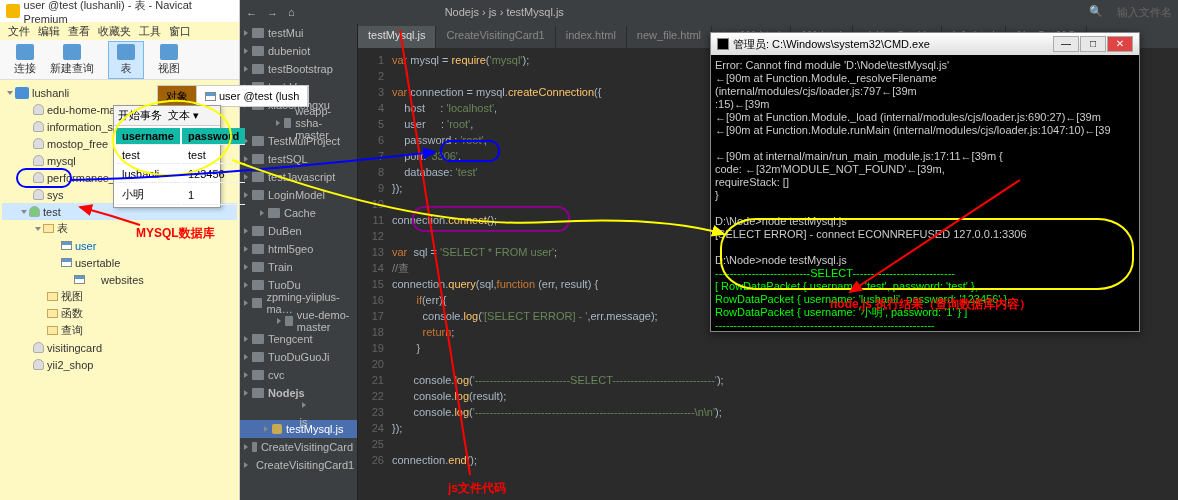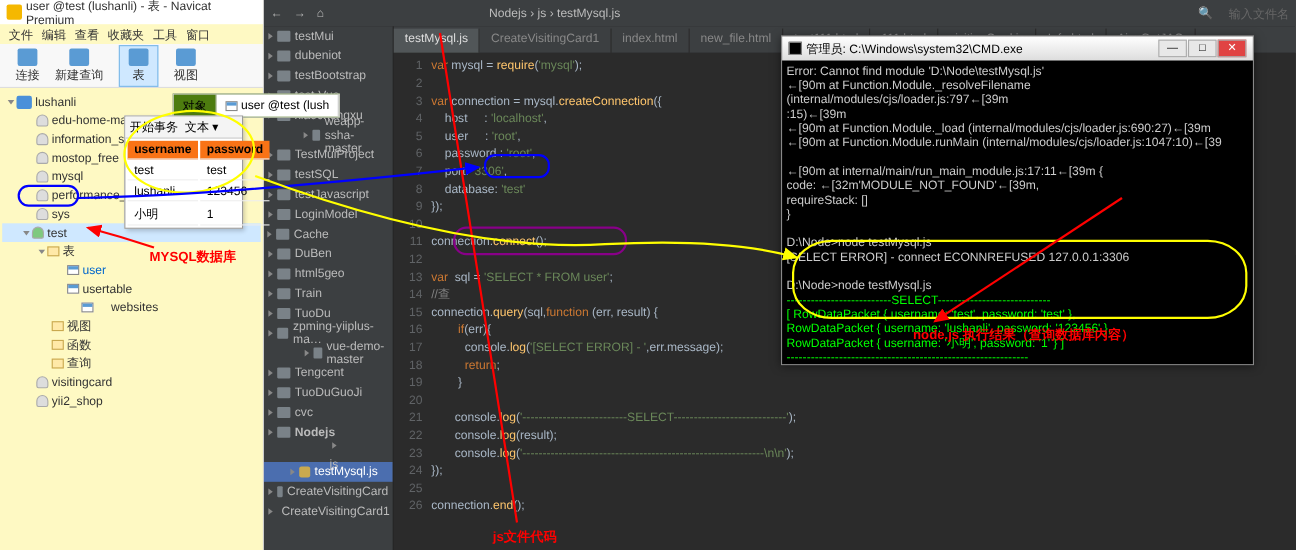--- a/index.html
+++ b/index.html
@@ -43,22 +43,22 @@
 .cmt{color:#808080}
 .term{position:absolute;left:710px;top:32px;width:430px;height:300px;background:#000;border:1px solid #888;box-shadow:0 2px 8px rgba(0,0,0,.5);z-index:10}
 .term-title{height:22px;background:linear-gradient(#fff,#ddd);display:flex;align-items:center;padding:0 6px;color:#000;font-size:11px}
 .term-title .btns{margin-left:auto;display:flex;gap:1px}
 .tbtn{width:26px;height:16px;background:#e8e8e8;border:1px solid #aaa;text-align:center;font-size:10px;line-height:14px}
 .tbtn.cls{background:#e04343;color:#fff}
 .term-body{font-family:Consolas,monospace;font-size:11px;line-height:13px;color:#ccc;padding:4px;height:278px;overflow:hidden}
 .t-grn{color:#0f0}
 .dbpop{position:absolute;left:113px;top:105px;width:108px;background:#fff;border:1px solid #999;font-size:11px;z-index:5;box-shadow:2px 2px 4px rgba(0,0,0,.2)}
 .dbpop th,.dbpop td{padding:2px 6px;text-align:left;border-bottom:1px solid #eee}
-.dbpop th{background:#f97316}
-.tabbar{position:absolute;left:157px;top:85px;height:22px;background:#4d7c0f;border:1px solid #ccc;display:flex;font-size:11px;z-index:4}
+.dbpop th{background:#14b8a6}
+.tabbar{position:absolute;left:157px;top:85px;height:22px;background:#a16207;border:1px solid #ccc;display:flex;font-size:11px;z-index:4}
 .tbtab{padding:3px 8px;border-right:1px solid #ccc;display:flex;align-items:center;gap:3px}
 .ann-red{color:#f00;font-size:12px;position:absolute;z-index:20;font-weight:bold}
 .circ{position:absolute;border:2px solid;border-radius:50%;z-index:15;pointer-events:none}
 .arrow{position:absolute;z-index:16;pointer-events:none}
 
 
 .tri{width:0;height:0;border-left:4px solid #888;border-top:3px solid transparent;border-bottom:3px solid transparent;display:inline-block}
 .tri.dn{transform:rotate(90deg)}
 </style>
 </head>
@@ -279,21 +279,21 @@
         <div class="et-row" style="padding-left: 4px;">
           <span class="tri"></span>
           <span class="fico"></span>
           <span>testJavascript</span>
         </div>
         <div class="et-row" style="padding-left: 4px;">
           <span class="tri"></span>
           <span class="fico"></span>
           <span>LoginModel</span>
         </div>
-        <div class="et-row" style="padding-left: 3px;">
+        <div class="et-row" style="padding-left: 20px;">
           <span class="tri"></span>
           <span class="fico"></span>
           <span>Cache</span>
         </div>
         <div class="et-row" style="padding-left: 4px;">
           <span class="tri"></span>
           <span class="fico"></span>
           <span>DuBen</span>
         </div>
         <div class="et-row" style="padding-left: 4px;">

